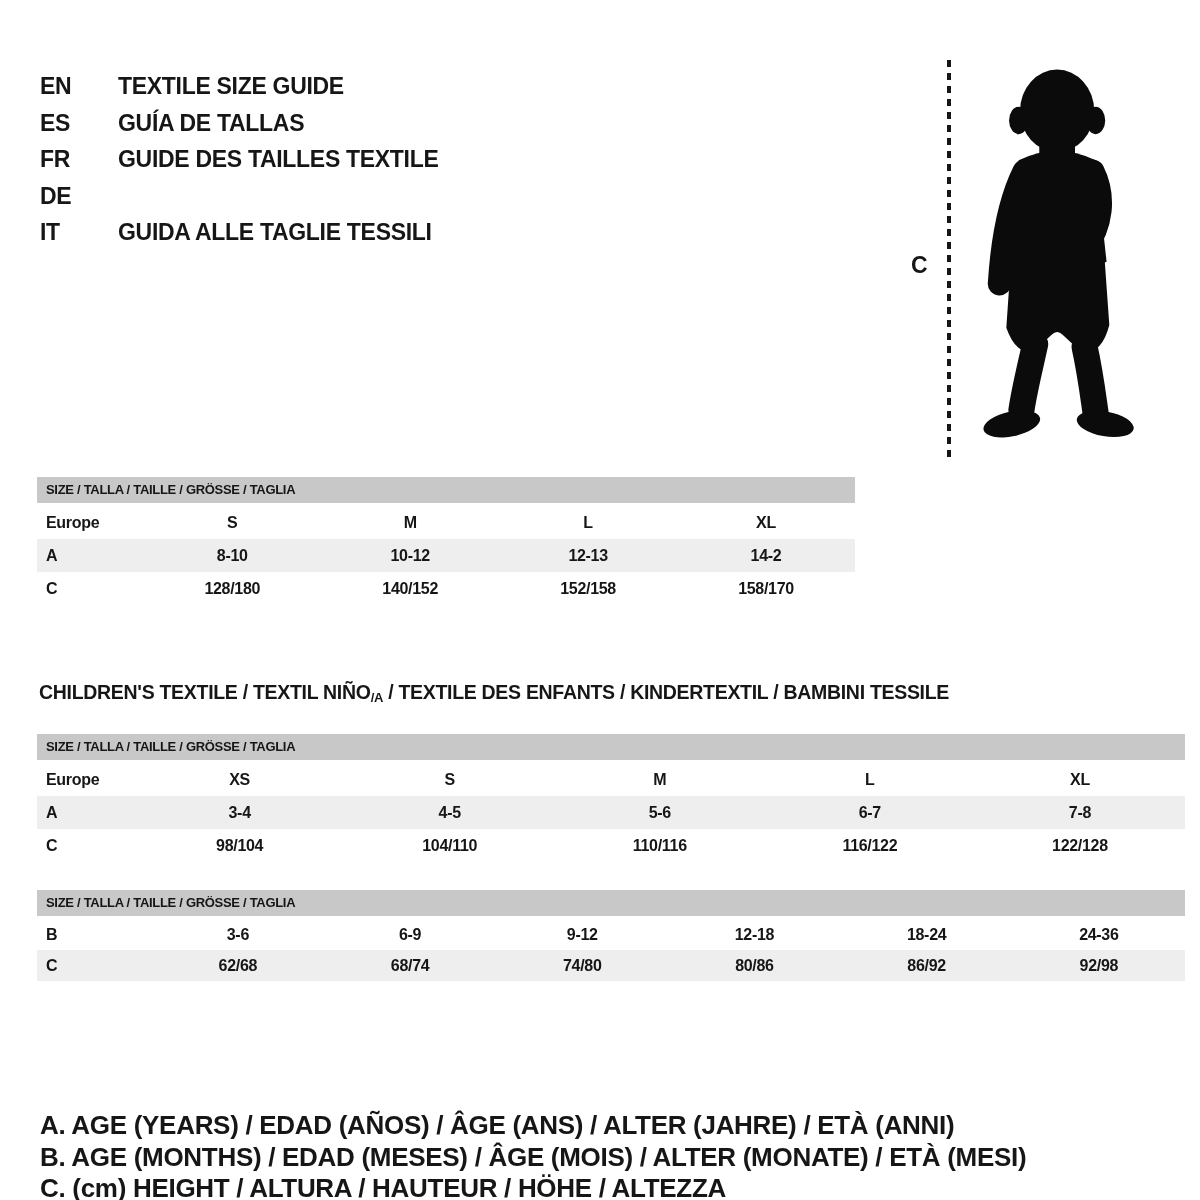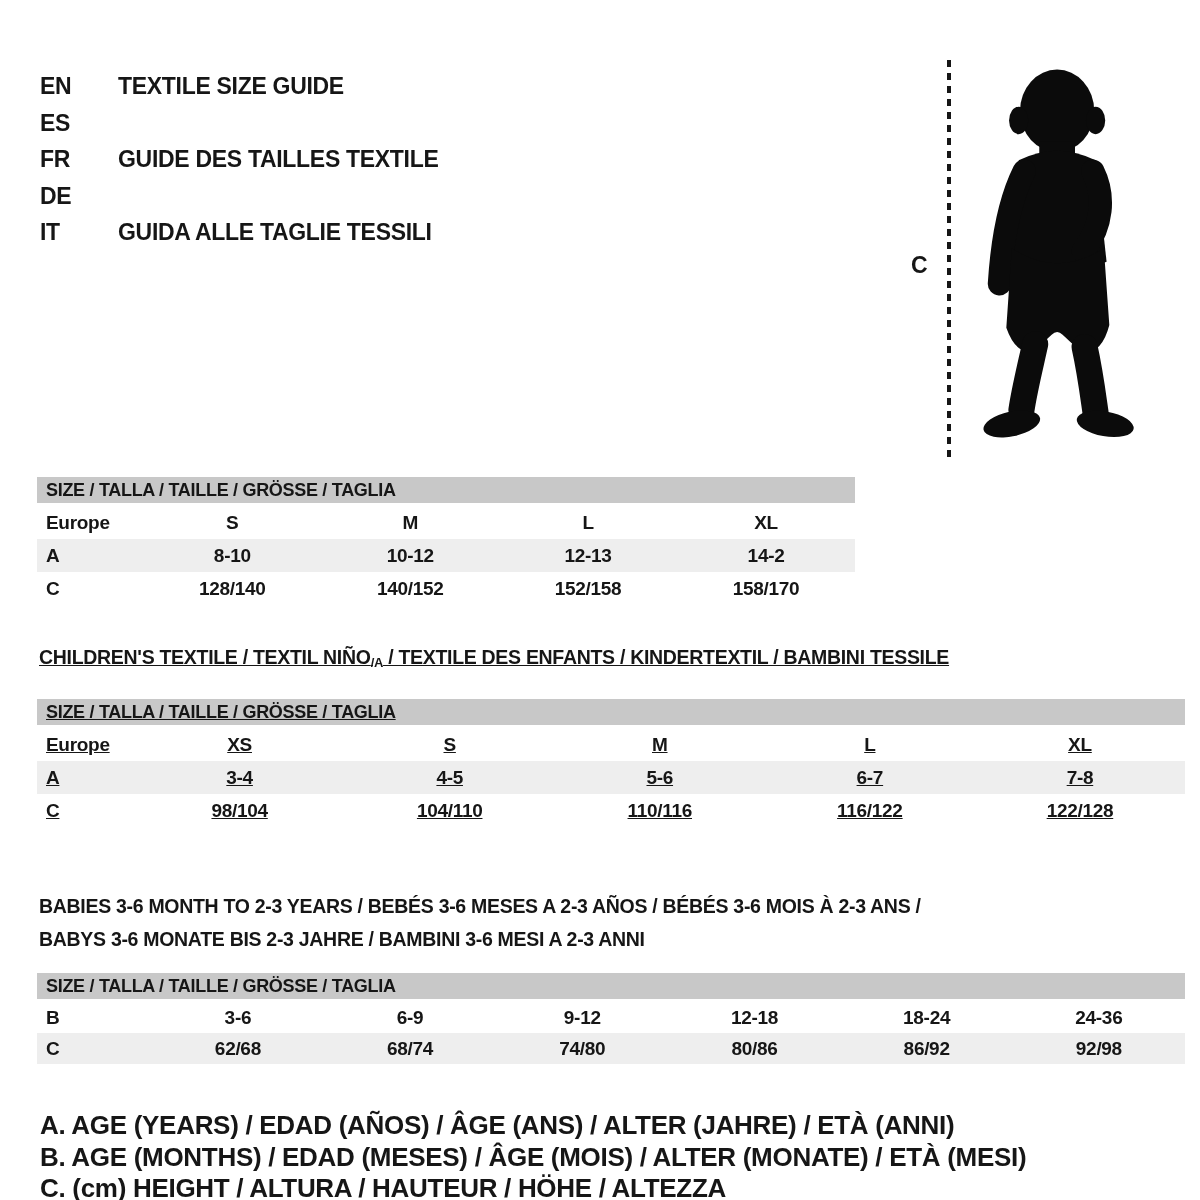--- a/index.html
+++ b/index.html
@@ -30,49 +30,50 @@
     background:repeating-linear-gradient(to bottom, var(--ink) 0 7px, transparent 7px 13px);
   }
   .silhouette{position:absolute;left:58px;top:6px;}
   
   .section{position:absolute;left:37px;}
   .section-title{font-size:19.5px;font-weight:bold;letter-spacing:-0.3px;line-height:20px;margin:0 0 26px 2px;}
   .section-title .sub{font-size:13px;vertical-align:-3px;}
   .title-two-line{line-height:32.5px;margin:0 0 18px 2px;}
   .size-bar{
     height:26px;background:var(--bar-gray);
-    font-size:18px;font-weight:bold;letter-spacing:-0.3px;
+    font-size:13px;font-weight:bold;letter-spacing:-0.3px;
     line-height:26px;padding-left:9px;margin-bottom:3px;
   }
   table.size-table{width:100%;border-collapse:collapse;table-layout:fixed;}
   table.size-table td{
     height:33px;text-align:center;vertical-align:middle;
-    font-size:19px;font-weight:bold;letter-spacing:-0.3px;padding:0;
+    font-size:16px;font-weight:bold;letter-spacing:-0.3px;padding:0;
   }
   table.size-table td.lbl{text-align:left;padding-left:9px;}
   tr.shaded td{background:var(--stripe-gray);}
   .babies table.size-table td{height:31px;}
   #junior-section{top:437px;width:818px;}
-  #children-section{top:607px;width:1148px;text-decoration:underline;}
+  #children-section{top:642px;width:1148px;}
   #babies-section{top:850px;width:1148px;}
   
   .legend{position:absolute;left:40px;top:1070px;font-size:26px;font-weight:bold;letter-spacing:-0.3px;line-height:31.5px;}
 </style>
 </head>
 <body>
 
 <div class="canvas">
 
   <div class="lang-list">
     <div class="lang-row">
       <span class="lang-code">EN</span>
       <span>TEXTILE SIZE GUIDE</span>
     </div>
     <div class="lang-row">
       <span class="lang-code">ES</span>
+      <span>GUÍA DE TALLAS</span>
     </div>
     <div class="lang-row">
       <span class="lang-code">FR</span>
       <span>GUIDE DES TAILLES TEXTILE</span>
     </div>
     <div class="lang-row">
       <span class="lang-code">DE</span>
     </div>
     <div class="lang-row">
       <span class="lang-code">IT</span>
@@ -125,21 +126,21 @@
       </tr>
       <tr class="shaded">
         <td class="lbl">A</td>
         <td>8-10</td>
         <td>10-12</td>
         <td>12-13</td>
         <td>14-2</td>
       </tr>
       <tr>
         <td class="lbl">C</td>
-        <td>128/140</td>
+        <td>128/180</td>
         <td>140/152</td>
         <td>152/158</td>
         <td>158/170</td>
       </tr>
     </tbody>
       </table>
   </div>
 
   <div class="section" id="children-section">
     <h2 class="section-title"><span>CHILDREN'S TEXTILE / TEXTIL NIÑO</span><span class="sub">/A</span><span> / TEXTILE DES ENFANTS / KINDERTEXTIL / BAMBINI TESSILE</span></h2>
@@ -176,24 +177,20 @@
         <td>104/110</td>
         <td>110/116</td>
         <td>116/122</td>
         <td>122/128</td>
       </tr>
     </tbody>
       </table>
   </div>
 
   <div class="section babies" id="babies-section">
-    <h2 class="section-title title-two-line">
-      <span style="display:block">BABIES 3-6 MONTH TO 2-3 YEARS / BEBÉS 3-6 MESES A 2-3 AÑOS / BÉBÉS 3-6 MOIS À 2-3 ANS /</span>
-      <span style="display:block">BABYS 3-6 MONATE BIS 2-3 JAHRE / BAMBINI 3-6 MESI A 2-3 ANNI</span>
-    </h2>
     <div class="size-bar">SIZE / TALLA / TAILLE / GRÖSSE / TAGLIA</div>
     <table class="size-table">
       <colgroup>
           <col style="width:10%">
           <col style="width:15%">
           <col style="width:15%">
           <col style="width:15%">
           <col style="width:15%">
           <col style="width:15%">
           <col style="width:15%">

